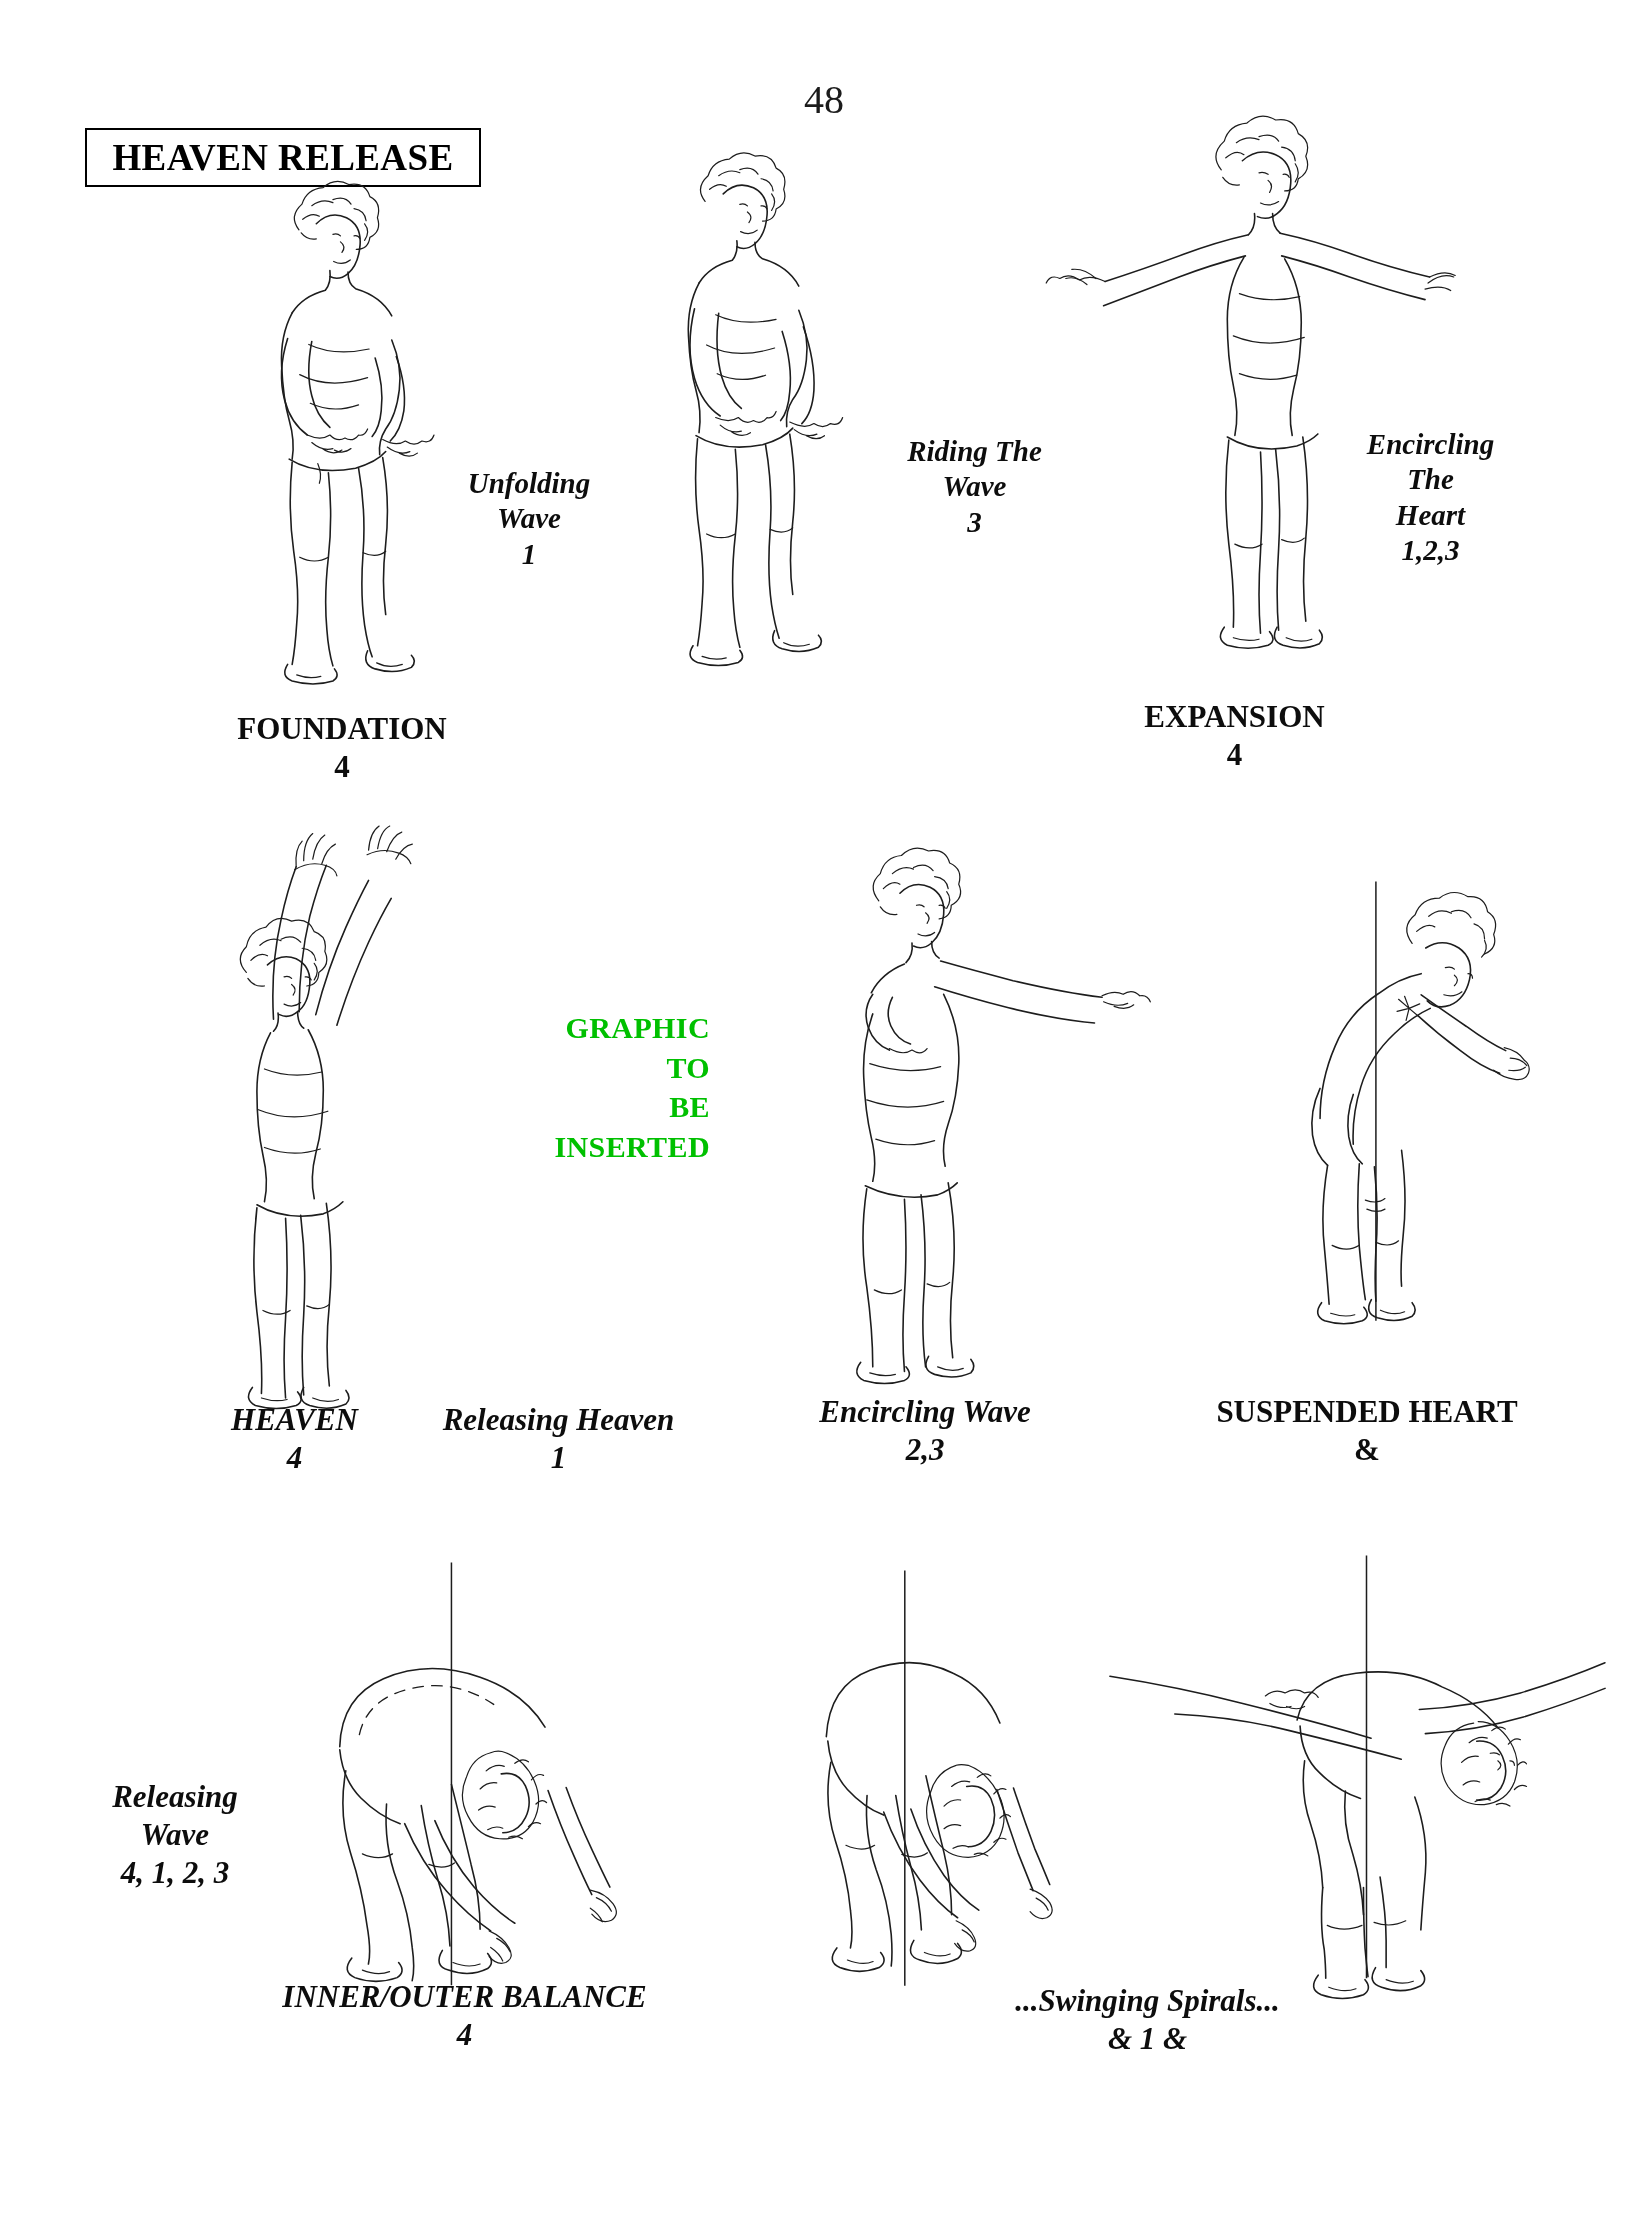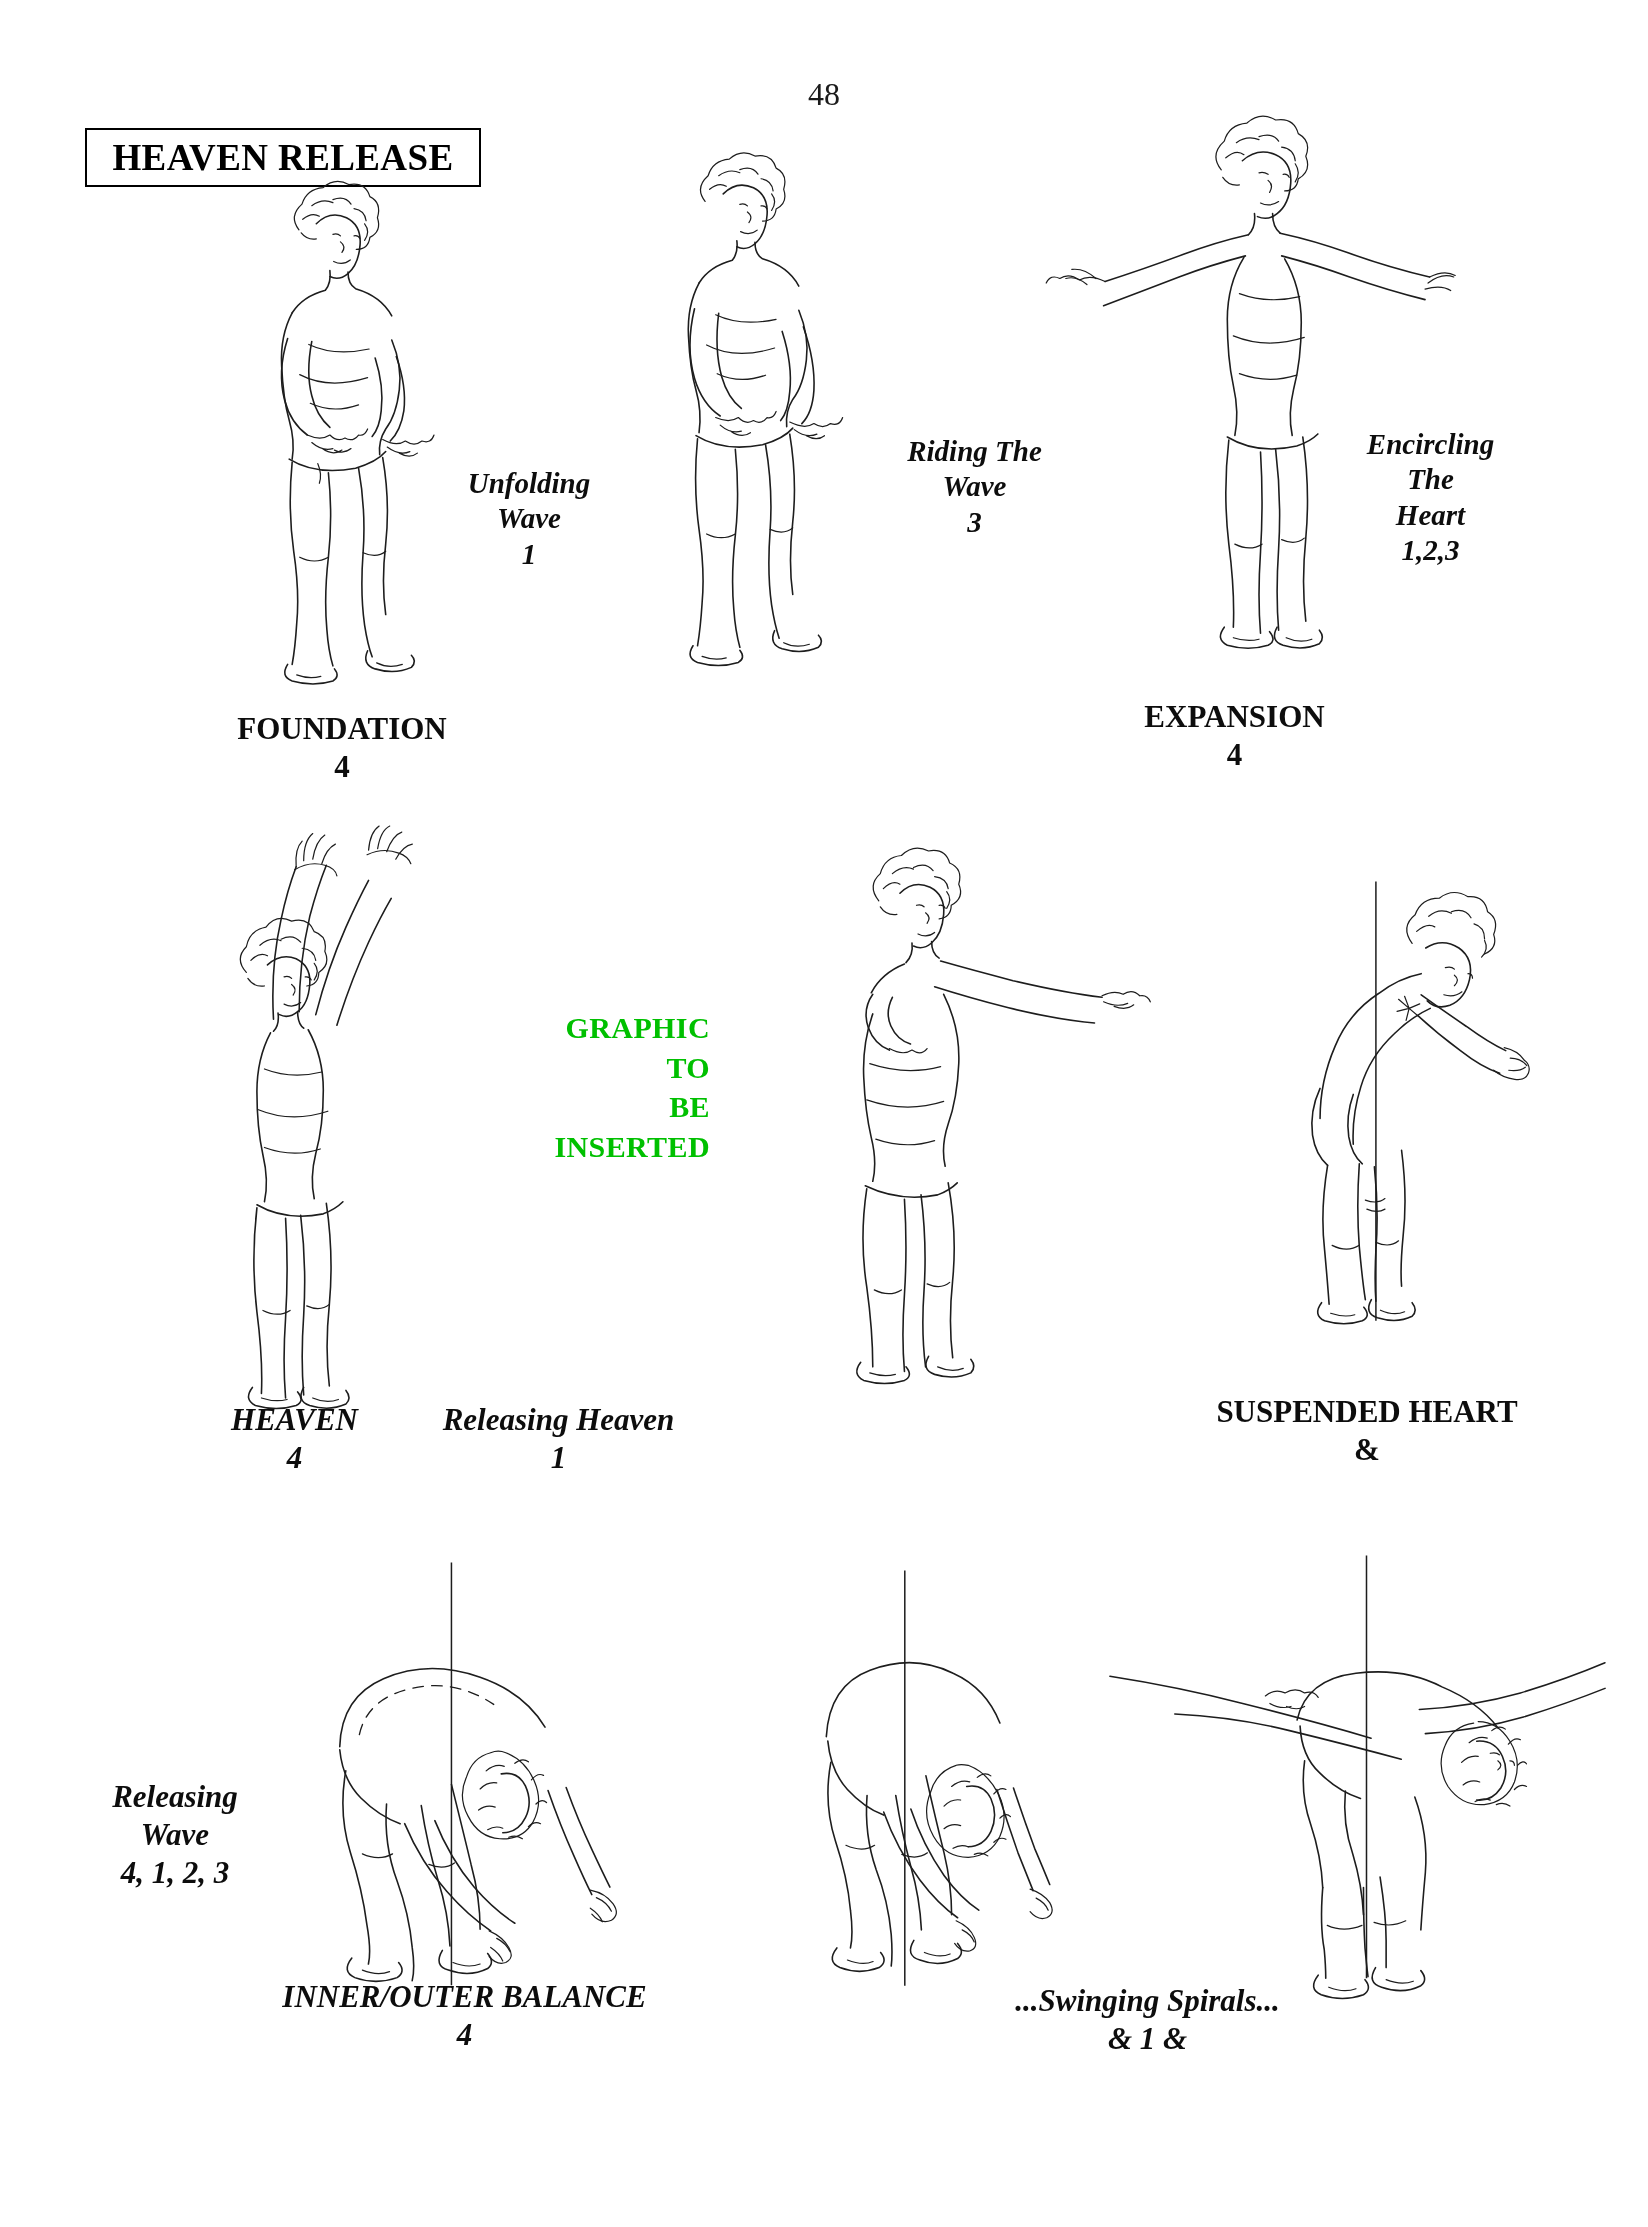--- a/index.html
+++ b/index.html
@@ -21,21 +21,21 @@
     inset: 0;
   }
 
   .page-number {
     position: absolute;
     top: 76px;
     left: 0;
     width: 1648px;
     text-align: center;
     font-family: "Liberation Serif", serif;
-    font-size: 32px;
+    font-size: 40px;
     color: #1b1b1b;
   }
 
   .section-title-box {
     position: absolute;
     left: 85px;
     top: 128px;
     width: 396px;
     height: 59px;
     border: 2.3px solid #000000;
@@ -394,20 +394,24 @@
       <path class="fig-stroke" d="M166 446 q12 66 6 128 q-6 58 0 104"></path>
       <path class="fig-thin" d="M68 588 q20 10 36 0 M138 580 q18 8 30 -2"></path>
 
       <path class="fig-stroke" d="M50 684 q-12 16 4 24 q28 8 54 0 q12 -6 2 -18"></path>
       <path class="fig-thin" d="M62 698 q18 6 34 2"></path>
       <path class="fig-stroke" d="M140 676 q-10 18 8 24 q26 8 48 -2 q8 -8 0 -18"></path>
       <path class="fig-thin" d="M152 690 q18 8 34 2"></path>
     </svg>
   </div>
 
+  <div class="caption" style="left:755px; top:1393px; width:340px;">
+    <span class="line cap-bolditalic">Encircling Wave</span>
+    <span class="line cap-bolditalic">2,3</span>
+  </div>
 
   <div class="figure" style="left:1261px; top:868px;">
     <svg width="340" height="483" viewBox="0 0 450 640">
 
       <path class="plumb" d="M152 18 L152 600"></path>
 
       <path class="fig-thin" d="M200 100 q-16 -22 4 -38 q8 -22 32 -22 q18 -14 38 -2 q22 -2 26 20 q16 10 8 30 q6 18 -12 26"></path>
       <path class="fig-thin" d="M206 84 q14 -12 24 -6 M222 64 q14 -12 30 -4 M252 58 q18 -6 26 8 M282 74 q14 4 14 20 M296 96 q6 12 -4 22"></path>
 
       <path class="fig-stroke" d="M218 106 q22 -14 44 0 q20 14 14 42 q-6 26 -26 34 q-18 6 -30 -6"></path>

